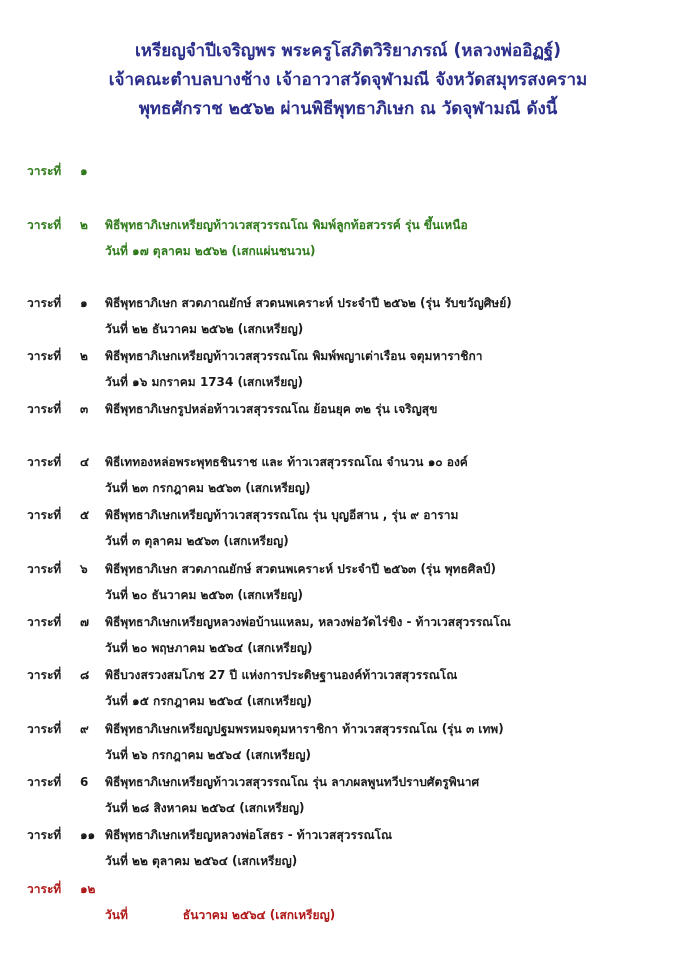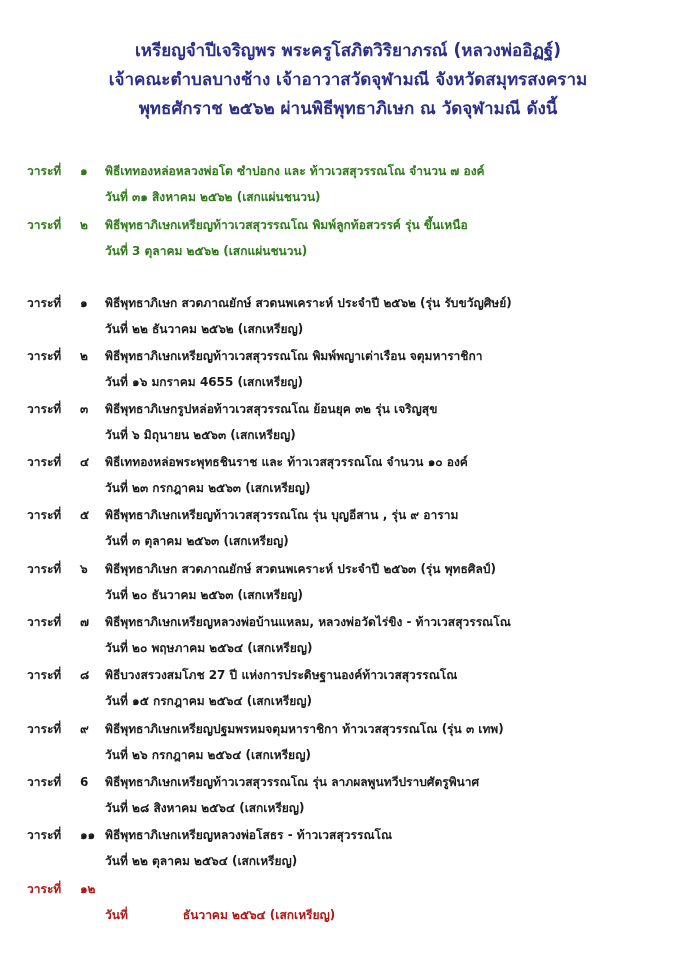--- a/index.html
+++ b/index.html
@@ -31,56 +31,53 @@
 <div class="title">
   <div>เหรียญจำปีเจริญพร พระครูโสภิตวิริยาภรณ์ (หลวงพ่ออิฏฐ์)</div>
   <div>เจ้าคณะตำบลบางช้าง เจ้าอาวาสวัดจุฬามณี จังหวัดสมุทรสงคราม</div>
   <div>พุทธศักราช ๒๕๖๒ ผ่านพิธีพุทธาภิเษก ณ วัดจุฬามณี ดังนี้</div>
 </div>
 
 <div class="round green" style="top:158px">
   <div class="line1">
       <span class="lbl">วาระที่</span>
       <span class="num">๑</span>
-      <span>พิธีเททองหล่อหลวงพ่อโต ซำปอกง และ ท้าวเวสสุวรรณโณ จำนวน ๗ องค์</span>
     </div>
-  <div class="line2">วันที่ ๓๑ สิงหาคม ๒๕๖๒ (เสกแผ่นชนวน)</div>
 </div>
 <div class="round green" style="top:212px">
   <div class="line1">
       <span class="lbl">วาระที่</span>
       <span class="num">๒</span>
       <span>พิธีพุทธาภิเษกเหรียญท้าวเวสสุวรรณโณ พิมพ์ลูกท้อสวรรค์ รุ่น ขึ้นเหนือ</span>
     </div>
-  <div class="line2">วันที่ 3 ตุลาคม ๒๕๖๒ (เสกแผ่นชนวน)</div>
+  <div class="line2">วันที่ ๑๗ ตุลาคม ๒๕๖๒ (เสกแผ่นชนวน)</div>
 </div>
 
 <div class="round black" style="top:290px">
   <div class="line1">
       <span class="lbl">วาระที่</span>
       <span class="num">๑</span>
       <span>พิธีพุทธาภิเษก สวดภาณยักษ์ สวดนพเคราะห์ ประจำปี ๒๕๖๒ (รุ่น รับขวัญศิษย์)</span>
     </div>
   <div class="line2">วันที่ ๒๒ ธันวาคม ๒๕๖๒ (เสกเหรียญ)</div>
 </div>
 <div class="round black" style="top:343px">
   <div class="line1">
       <span class="lbl">วาระที่</span>
       <span class="num">๒</span>
       <span>พิธีพุทธาภิเษกเหรียญท้าวเวสสุวรรณโณ พิมพ์พญาเต่าเรือน จตุมหาราชิกา</span>
     </div>
-  <div class="line2">วันที่ ๑๖ มกราคม 4655 (เสกเหรียญ)</div>
+  <div class="line2">วันที่ ๑๖ มกราคม 1734 (เสกเหรียญ)</div>
 </div>
 <div class="round black" style="top:396px">
   <div class="line1">
       <span class="lbl">วาระที่</span>
       <span class="num">๓</span>
       <span>พิธีพุทธาภิเษกรูปหล่อท้าวเวสสุวรรณโณ ย้อนยุค ๓๒ รุ่น เจริญสุข</span>
     </div>
-  <div class="line2">วันที่ ๖ มิถุนายน ๒๕๖๓ (เสกเหรียญ)</div>
 </div>
 <div class="round black" style="top:449px">
   <div class="line1">
       <span class="lbl">วาระที่</span>
       <span class="num">๔</span>
       <span>พิธีเททองหล่อพระพุทธชินราช และ ท้าวเวสสุวรรณโณ จำนวน ๑๐ องค์</span>
     </div>
   <div class="line2">วันที่ ๒๓ กรกฎาคม ๒๕๖๓ (เสกเหรียญ)</div>
 </div>
 <div class="round black" style="top:502px">

